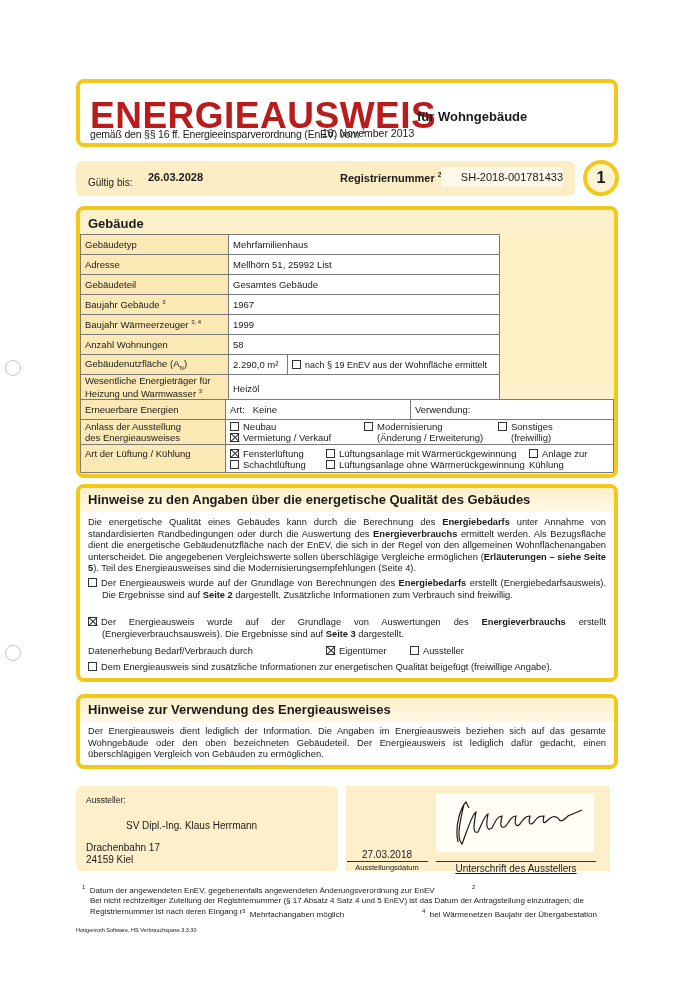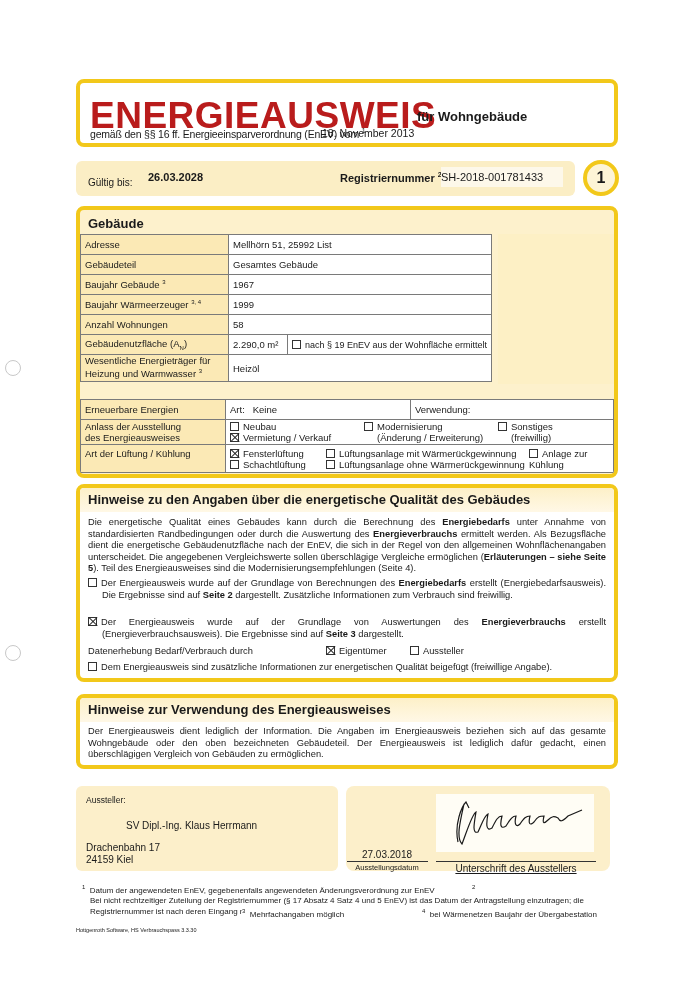--- a/index.html
+++ b/index.html
@@ -23,21 +23,21 @@
 
   
   .valid {
     left: 76px; top: 161px; width: 499px; height: 35px;
     background: #fbeec5; border-radius: 6px;
   }
   .valid .lbl { position: absolute; left: 12px; top: 16px; font-size: 10px; }
   .valid .date { position: absolute; left: 72px; top: 10px; font-size: 11px; font-weight: bold; }
   .valid .reglbl { position: absolute; left: 264px; top: 10px; font-size: 11px; font-weight: bold; }
   .valid .reglbl sup { font-size: 7px; }
-  .valid .regval { position: absolute; left: 365px; top: 6px; width: 122px; height: 20px; background: #fdf8ea; font-size: 11px; line-height: 20px; text-align: left; }
+  .valid .regval { position: absolute; left: 365px; top: 6px; width: 122px; height: 20px; background: #fdf8ea; font-size: 11px; line-height: 20px; text-align: right; }
   .pagecircle {
     left: 583px; top: 160px; width: 28px; height: 28px; border: 4px solid #f2c81a; border-radius: 50%;
     background: #fdf4d6; font-size: 16px; font-weight: bold; text-align: center; line-height: 28px;
   }
 
   
   .box {
     border: 4px solid #f2c81a; border-radius: 8px; background: #fdf1cc; overflow: hidden;
   }
   .geb { left: 76px; top: 206px; width: 534px; height: 264px; }
@@ -61,21 +61,21 @@
   .para { position: absolute; left: 8px; right: 8px; font-size: 9.3px; line-height: 11.6px; text-align: justify; }
   .para b { font-weight: bold; }
   .ind { padding-left: 14px; text-indent: -14px; }
 
   
   .aus { left: 76px; top: 786px; width: 262px; height: 85px; background: #fcefca; border-radius: 6px; }
   .aus .l1 { position: absolute; left: 10px; top: 9px; font-size: 8.5px; }
   .aus .l2 { position: absolute; left: 10px; top: 34px; font-size: 10px; margin-left: 40px; }
   .aus .l3 { position: absolute; left: 10px; top: 56px; font-size: 10px; }
   .aus .l4 { position: absolute; left: 10px; top: 68px; font-size: 10px; }
-  .sig { left: 346px; top: 786px; width: 264px; height: 85px; background: #fcefca; border-radius: 8px; }
+  .sig { left: 346px; top: 786px; width: 264px; height: 85px; background: #fcefca; border-radius: 0; }
   .sig .pad { position: absolute; left: 90px; top: 8px; width: 158px; height: 58px; background: #fffdf5; }
   .sig .date { position: absolute; left: 0; top: 63px; width: 82px; text-align: center; font-size: 10px; }
   .sig .dline { position: absolute; left: 1px; top: 75px; width: 81px; border-top: 1px solid #333; }
   .sig .dlbl { position: absolute; left: 0; top: 77px; width: 82px; text-align: center; font-size: 7.5px; }
   .sig .sline { position: absolute; left: 90px; top: 75px; width: 160px; border-top: 1px solid #333; }
   .sig .slbl { position: absolute; left: 90px; top: 77px; width: 160px; text-align: center; font-size: 10px; text-decoration: underline; }
 
   .foot { left: 82px; top: 882px; width: 528px; font-size: 8px; line-height: 10.5px; }
   .foot sup { font-size: 6px; }
   .soft { left: 76px; top: 927px; font-size: 5.5px; }
@@ -99,20 +99,24 @@
   <div class="reglbl"><span>Registriernummer</span> <sup>2</sup></div>
   <div class="regval">SH-2018-001781433</div>
 </div>
 <div class="abs pagecircle">1</div>
 
 <div class="abs box geb">
   <div class="boxtitle">Gebäude</div>
   <div style="position:absolute; left:418px; top:24px; width:116px; height:150px; background:#fdf0c5;"></div>
   <table class="gtable">
     <tbody>
+        <tr>
+          <td class="l">Gebäudetyp</td>
+          <td class="v" colspan="2" style="width:262px;">Mehrfamilienhaus</td>
+        </tr>
     <tr>
           <td class="l">Adresse</td>
           <td class="v" colspan="2">Mellhörn 51, 25992 List</td>
         </tr>
     <tr>
           <td class="l">Gebäudeteil</td>
           <td class="v" colspan="2">Gesamtes Gebäude</td>
         </tr>
     <tr>
           <td class="l"><span>Baujahr Gebäude</span> <sup>3</sup></td>

